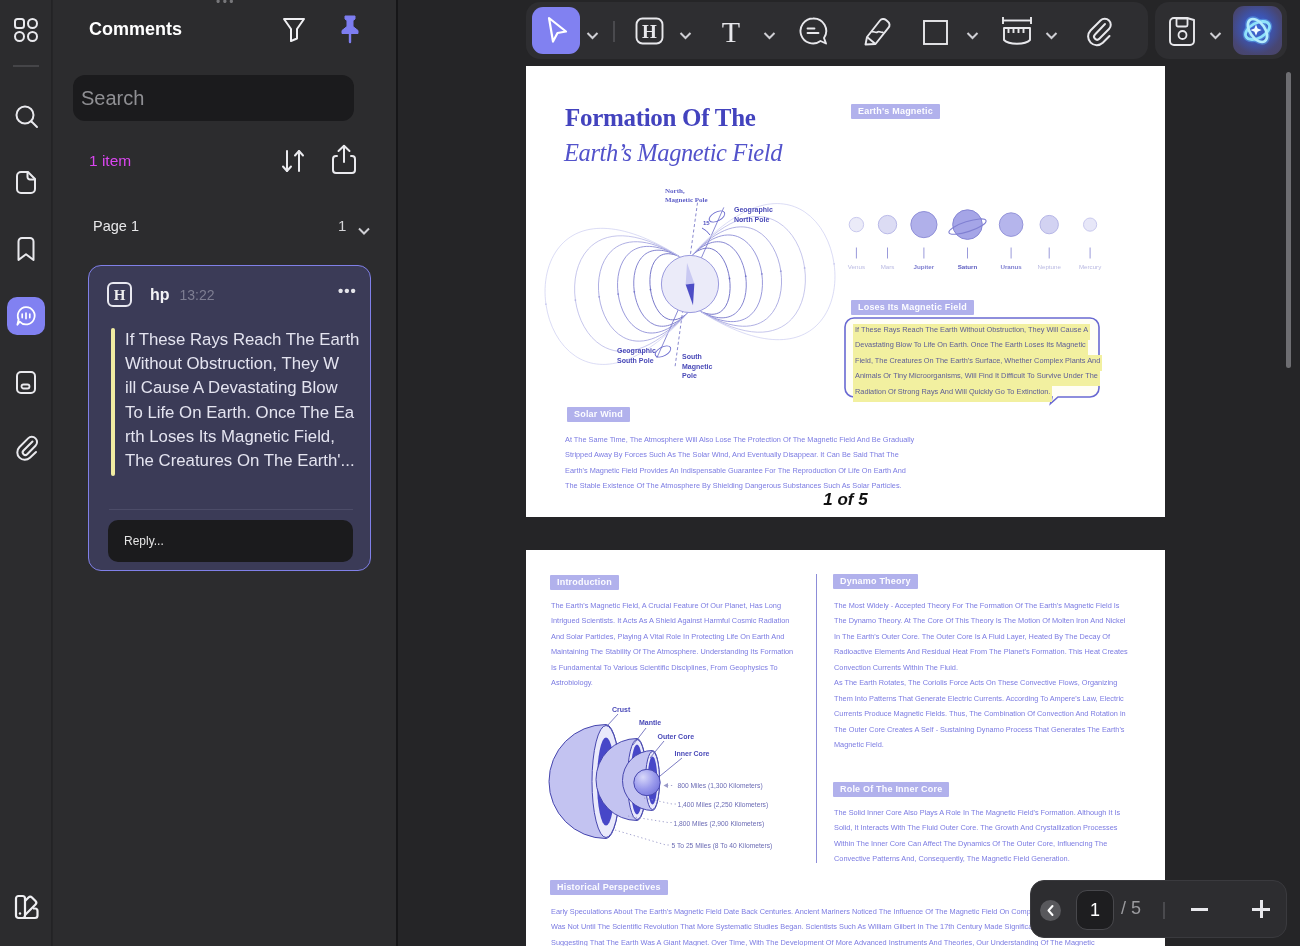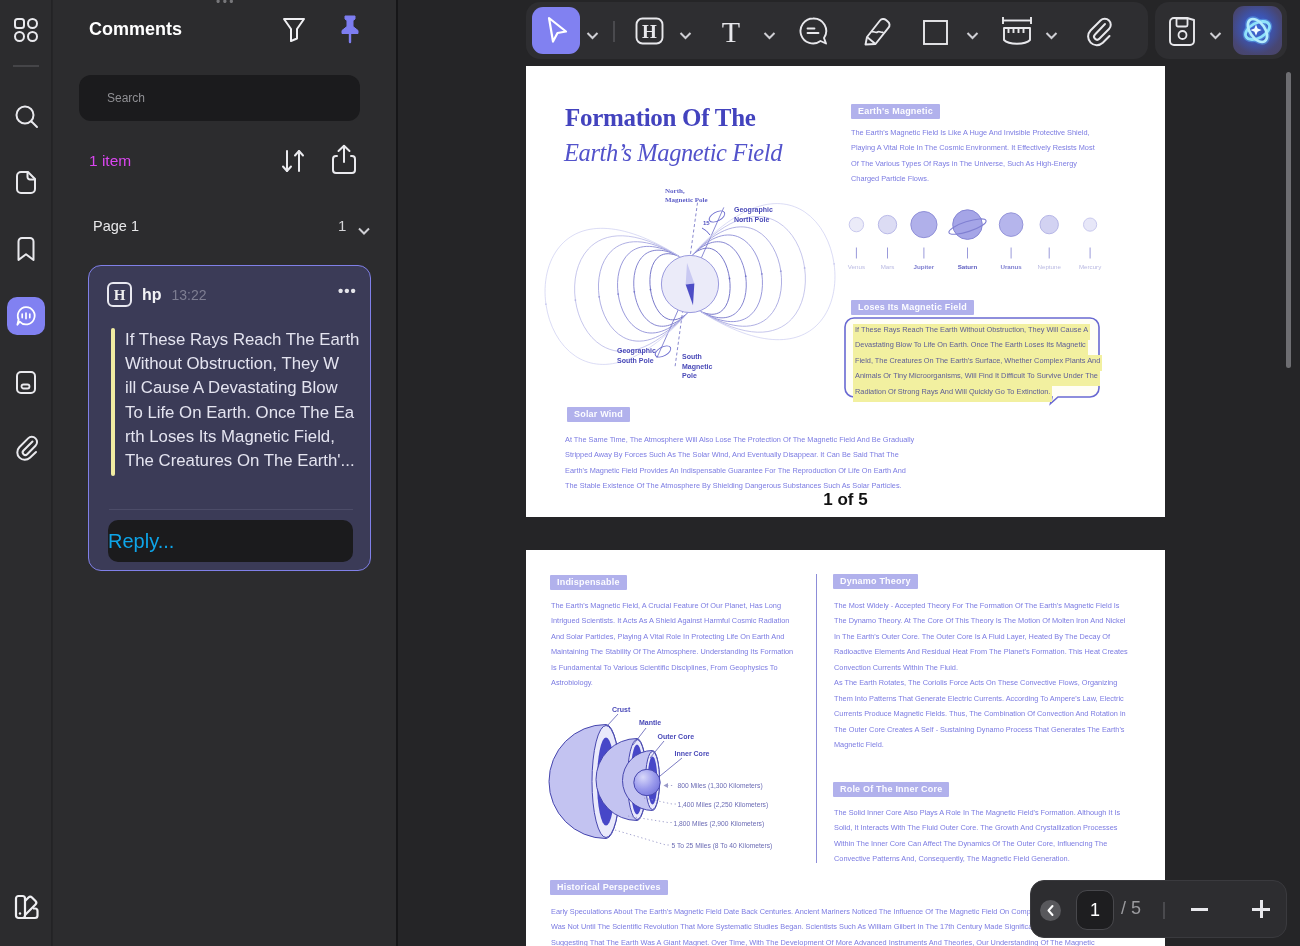--- a/index.html
+++ b/index.html
@@ -6,35 +6,35 @@
 html,body { width:1300px; height:946px; overflow:hidden; background:#252527; font-family:"Liberation Sans",sans-serif; }
 .abs { position:absolute; }
 #app { position:relative; width:1300px; height:946px; }
 
 #rail { position:absolute; left:0; top:0; width:52px; height:946px; background:#2c2c2e; border-right:1px solid #232325; }
 .railicon { position:absolute; left:0; width:52px; display:flex; justify-content:center; }
 
 #panel { position:absolute; left:53px; top:0; width:345px; height:946px; background:#2c2c2e; border-right:2px solid #161618; }
 #panel .handle { position:absolute; left:158px; top:-5px; width:30px; text-align:center; color:#77777a; font-size:12px; letter-spacing:2.5px; }
 #ptitle { position:absolute; left:36px; top:19px; color:#fff; font-size:18px; font-weight:bold; }
-#searchbox { position:absolute; left:26px; top:75px; width:281px; height:46px; background:#1b1b1d; border-radius:12px; color:#8f8f93; font-size:12px; line-height:46px; padding-left:28px; }
+#searchbox { position:absolute; left:20px; top:75px; width:281px; height:46px; background:#1b1b1d; border-radius:12px; color:#8f8f93; font-size:20px; line-height:46px; padding-left:8px; }
 #oneitem { position:absolute; left:36px; top:152px; color:#d946ef; font-size:15.5px; }
 #page1row { position:absolute; left:40px; top:218px; color:#e8e8ea; font-size:14.5px; }
 #pagenum { position:absolute; left:285px; top:217px; color:#d5d5d8; font-size:15px; }
 
 #card { position:absolute; left:35px; top:265px; width:283px; height:306px; background:#3b3b57; border:1.5px solid #8080e8; border-radius:13px; }
 #card .hdr { position:absolute; left:18px; top:16px; display:flex; align-items:center; }
 #card .hav { width:25px; height:25px; border:2px solid #e8e8f0; border-radius:6px; color:#eee; font-family:"Liberation Serif",serif; font-weight:bold; font-size:15px; text-align:center; line-height:22px; }
-#card .hname { color:#f2f2f5; font-size:16px; font-weight:bold; margin-left:10px; }
+#card .hname { color:#f2f2f5; font-size:16px; font-weight:bold; margin-left:18px; }
 #card .htime { color:#7e7e92; font-size:14px; margin-left:10px; }
 #card .hdots { position:absolute; left:249px; top:16px; color:#e5e5ea; font-size:15px; font-weight:bold; letter-spacing:1px; }
 #card .ybar { position:absolute; left:22px; top:62px; width:4px; height:148px; background:#f1eca2; border-radius:2px; }
 #card .quote { position:absolute; left:36px; top:62px; width:250px; color:#e4e4f0; font-size:16.8px; line-height:24.2px; white-space:pre; }
 #card .sep { position:absolute; left:20px; top:243px; width:244px; height:1px; background:#4c4c68; }
-#card .reply { position:absolute; left:19px; top:254px; width:245px; height:42px; background:#1b1b1d; border-radius:10px; color:#0ea5e9; font-size:20px; line-height:42px; }
+#card .reply { position:absolute; left:19px; top:254px; width:245px; height:42px; background:#1b1b1d; border-radius:10px; color:#e5e5e5; font-size:12px; line-height:42px; padding-left:16px; }
 
 .tgroup { position:absolute; top:2px; height:57px; background:#2e2e31; border-radius:14px; }
 #tg1 { left:406px; width:113px; }
 #tg2 { left:526px; width:622px; }
 #tg3 { left:1155px; width:132px; }
 #toolslbl { position:absolute; left:56px; top:18px; color:#fff; font-size:17px; font-weight:bold; }
 .selbtn { position:absolute; left:6px; top:5px; width:48px; height:47px; background:#8181f1; border-radius:11px; }
 .chev { stroke:#cfcfd4; stroke-width:2; fill:none; }
 .tsep { position:absolute; left:87px; top:19px; width:1.5px; height:21px; background:#4a4a4e; }
 
@@ -98,24 +98,20 @@
       <ellipse cx="191" cy="150.5" rx="8.5" ry="4.5" fill="none" stroke="#6a6ace" stroke-width="0.9" transform="rotate(-28 191 150.5)"></ellipse>
       <ellipse cx="137" cy="285.5" rx="8.5" ry="4.5" fill="none" stroke="#6a6ace" stroke-width="0.9" transform="rotate(-28 137 285.5)"></ellipse>
       <path d="M176 162 a20 20 0 0 1 8 7" fill="none" stroke="#5555c4" stroke-width="0.9"></path>
       <text x="177" y="159" font-size="6" fill="#5050c0" font-weight="bold">15</text>
     </svg>
     <div style="position:absolute;left:139px;top:121px;font-family:'Liberation Serif',serif;font-weight:bold;font-size:7px;color:#6060c8;line-height:9px;">North,<br>Magnetic Pole</div>
     <div style="position:absolute;left:208px;top:139px;font-weight:bold;font-size:7px;color:#4a4ab8;line-height:9.5px;">Geographic<br>North Pole</div>
     <div style="position:absolute;left:91px;top:280px;font-weight:bold;font-size:7px;color:#4a4ab8;line-height:9.5px;">Geographic<br>South Pole</div>
     <div style="position:absolute;left:156px;top:286px;font-weight:bold;font-size:7px;color:#4a4ab8;line-height:9.5px;">South<br>Magnetic<br>Pole</div>
     <div class="pill" style="left:325px;top:38px;">Earth's Magnetic</div>
-    <div class="ptext" style="left:325px;top:59px;">The Earth's Magnetic Field Is Like A Huge And Invisible Protective Shield,
-Playing A Vital Role In The Cosmic Environment. It Effectively Resists Most
-Of The Various Types Of Rays in The Universe, Such As High-Energy
-Charged Particle Flows.</div>
     <svg class="abs" style="left:318px;top:136px" width="262" height="78" viewBox="0 0 262 78">
       <circle cx="12.4" cy="22.6" r="7.2" fill="#ebebf8" stroke="#c9c9ee" stroke-width="1"></circle>
       <line x1="12.4" y1="45.5" x2="12.4" y2="56.5" stroke="#9a9ada" stroke-width="1"></line>
       <text x="12.4" y="67" font-size="6.2" fill="#b9b9e2" font-weight="normal" text-anchor="middle">Venus</text>
       <circle cx="43.5" cy="22.6" r="9.2" fill="#dcdcf4" stroke="#b9b9e8" stroke-width="1"></circle>
       <line x1="43.5" y1="45.5" x2="43.5" y2="56.5" stroke="#9a9ada" stroke-width="1"></line>
       <text x="43.5" y="67" font-size="6.2" fill="#b9b9e2" font-weight="normal" text-anchor="middle">Mars</text>
       <circle cx="79.9" cy="22.6" r="13.1" fill="#b0b0ea" stroke="#8f8fd8" stroke-width="1"></circle>
       <line x1="79.9" y1="45.5" x2="79.9" y2="56.5" stroke="#9a9ada" stroke-width="1"></line>
       <text x="79.9" y="67" font-size="6.2" fill="#7d7dd0" font-weight="bold" text-anchor="middle">Jupiter</text>
@@ -136,24 +132,24 @@
     <div class="pill" style="left:325px;top:234px;">Loses Its Magnetic Field</div>
     <svg class="abs" style="left:314px;top:248px" width="270" height="95" viewBox="0 0 270 95">
       <path d="M14 4 H250 a9 9 0 0 1 9 9 V74 a9 9 0 0 1 -9 9 H218 l-7.5 6.5 1.5-6.5 H14 a9 9 0 0 1 -9-9 V13 a9 9 0 0 1 9-9 Z" fill="#fffef6" stroke="#6969d2" stroke-width="1.6"></path>
     </svg>
     <div style="position:absolute;left:327px;top:255.5px;font-size:7.35px;line-height:15.6px;color:#5d5d96;"><span class="hl">If These Rays Reach The Earth Without Obstruction, They Will Cause A</span><br><span class="hl">Devastating Blow To Life On Earth. Once The Earth Loses Its Magnetic</span><br><span class="hl">Field, The Creatures On The Earth's Surface, Whether Complex Plants And</span><br><span class="hl">Animals Or Tiny Microorganisms, Will Find It Difficult To Survive Under The</span><br><span class="hl">Radiation Of Strong Rays And Will Quickly Go To Extinction.</span></div>
     <div class="pill" style="left:41px;top:341px;">Solar Wind</div>
     <div class="ptext" style="left:39px;top:366px;">At The Same Time, The Atmosphere Will Also Lose The Protection Of The Magnetic Field And Be Gradually
 Stripped Away By Forces Such As The Solar Wind, And Eventually Disappear. It Can Be Said That The
 Earth's Magnetic Field Provides An Indispensable Guarantee For The Reproduction Of Life On Earth And
 The Stable Existence Of The Atmosphere By Shielding Dangerous Substances Such As Solar Particles.</div>
-    <div style="position:absolute;left:0;top:424px;width:639px;text-align:center;font-size:17px;font-weight:bold;color:#111;">1 of 5</div>
+    <div style="position:absolute;left:0;top:424px;width:639px;text-align:center;font-size:17px;font-weight:bold;color:#111;font-style:italic;">1 of 5</div>
   </div>
   <div class="page" id="pg2">
-    <div class="pill" style="left:24px;top:25px;">Indispensable</div>
+    <div class="pill" style="left:24px;top:25px;">Introduction</div>
     <div class="ptext" style="left:25px;top:48px;">The Earth's Magnetic Field, A Crucial Feature Of Our Planet, Has Long
 Intrigued Scientists. It Acts As A Shield Against Harmful Cosmic Radiation
 And Solar Particles, Playing A Vital Role In Protecting Life On Earth And
 Maintaining The Stability Of The Atmosphere. Understanding Its Formation
 Is Fundamental To Various Scientific Disciplines, From Geophysics To
 Astrobiology.</div>
     <svg class="abs" style="left:0;top:140px" width="639" height="190" viewBox="0 0 639 190">
       <defs>
         <radialGradient id="ballg" cx="0.35" cy="0.3" r="0.9">
           <stop offset="0" stop-color="#d8d8fa"></stop>

